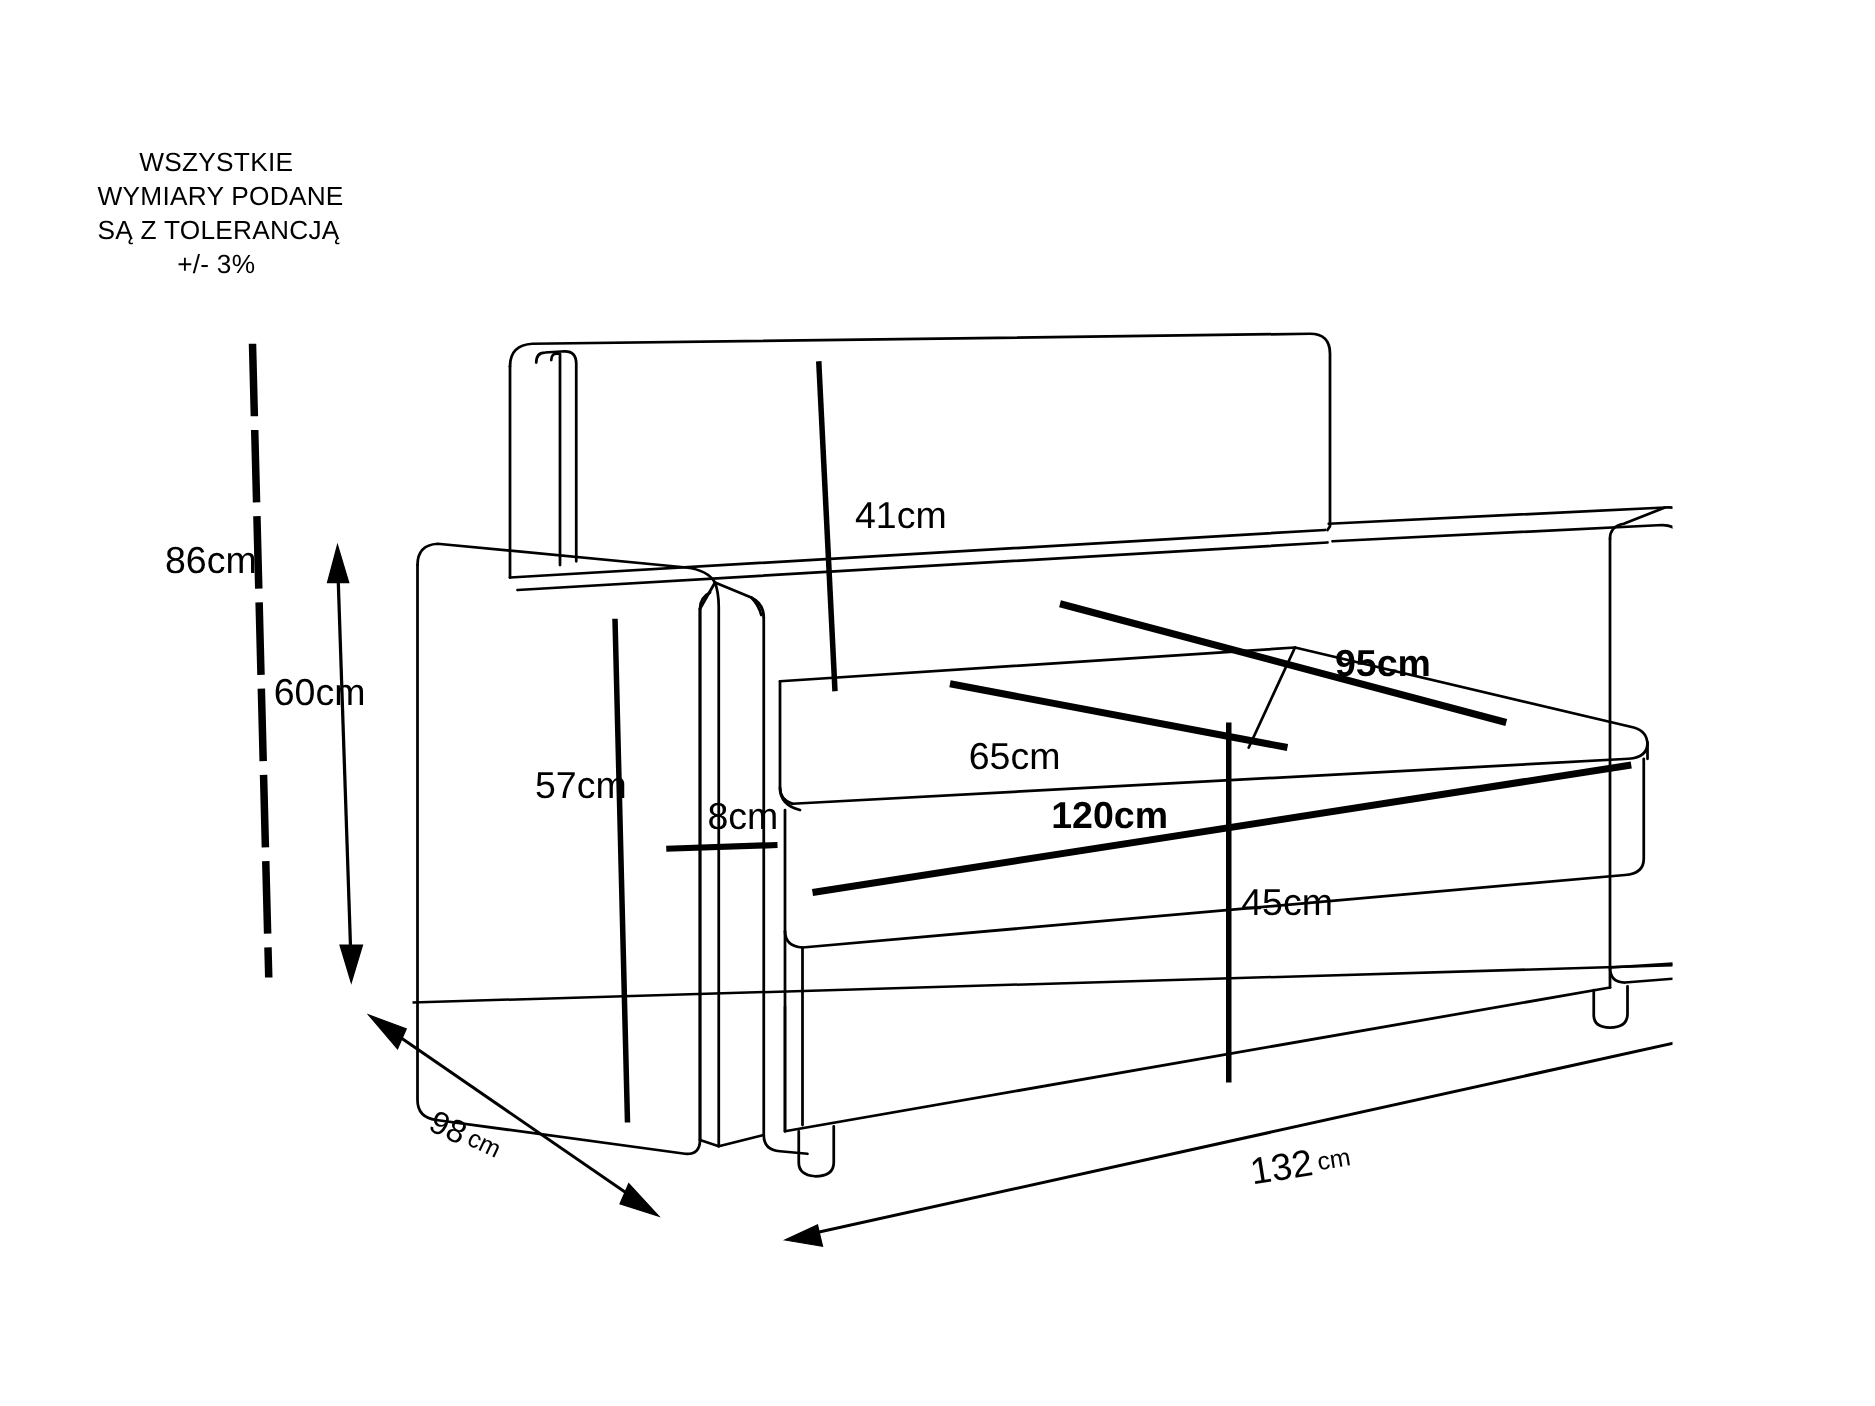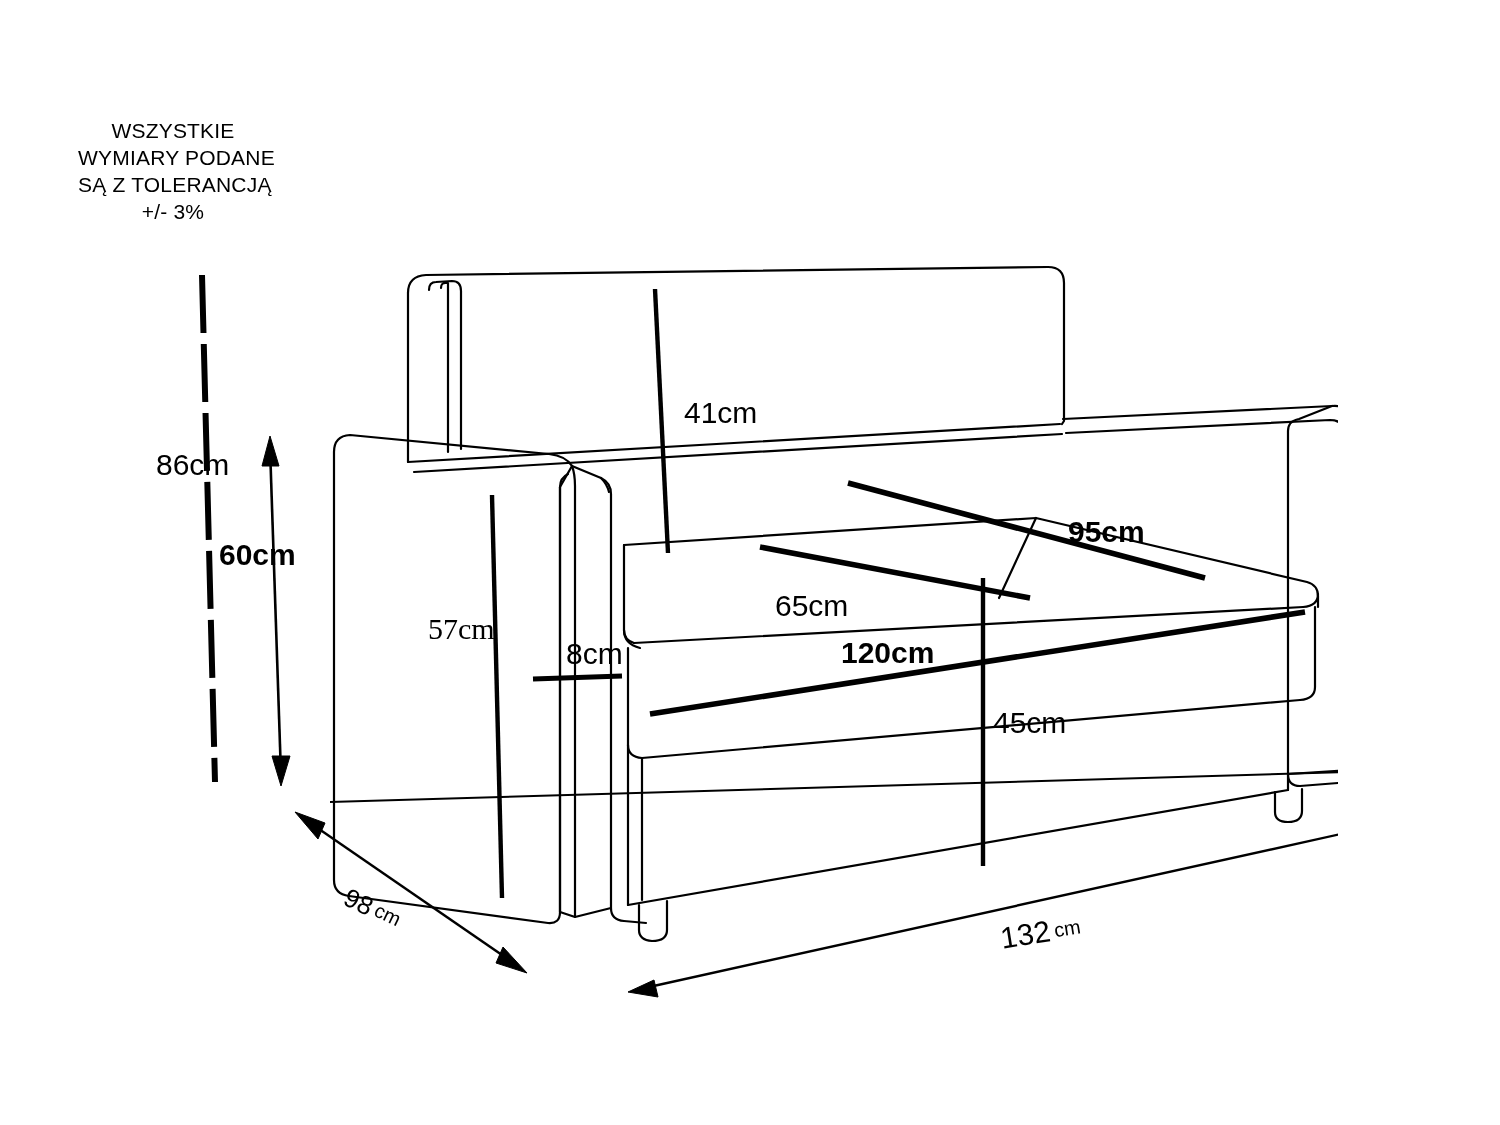--- a/index.html
+++ b/index.html
@@ -203,27 +203,27 @@
     </g>
 
   </svg>
 
   <div class="note-block" id="note-pl">WSZYSTKIE
 WYMIARY PODANE
 SĄ Z TOLERANCJĄ
 +/- 3%</div>
 
 
-  <div class="dim-label" style="left:132px; top:448px;margin-left:24px;">86cm</div>
-
-  <div class="dim-label" style="left:219px; top:538px;font-weight:bold;">60cm</div>
+  <div class="dim-label" style="left:132px; top:432px;">86cm</div>
+
+  <div class="dim-label" style="left:219px; top:538px;">60cm</div>
 
   <div class="dim-label" style="left:684px; top:396px;">41cm</div>
 
-  <div class="dim-label" style="left:428px; top:612px;font-family:Liberation Serif, serif;">57cm</div>
+  <div class="dim-label" style="left:428px; top:612px;">57cm</div>
 
   <div class="dim-label" style="left:566px; top:637px;">8cm</div>
 
   <div class="dim-label" style="left:775px; top:589px;">65cm</div>
 
   <div class="dim-label" style="left:1068px; top:515px;font-weight:bold;">95cm</div>
 
   <div class="dim-label" style="left:841px; top:636px;font-weight:bold;">120cm</div>
 
   <div class="dim-label" style="left:993px; top:706px;">45cm</div>

